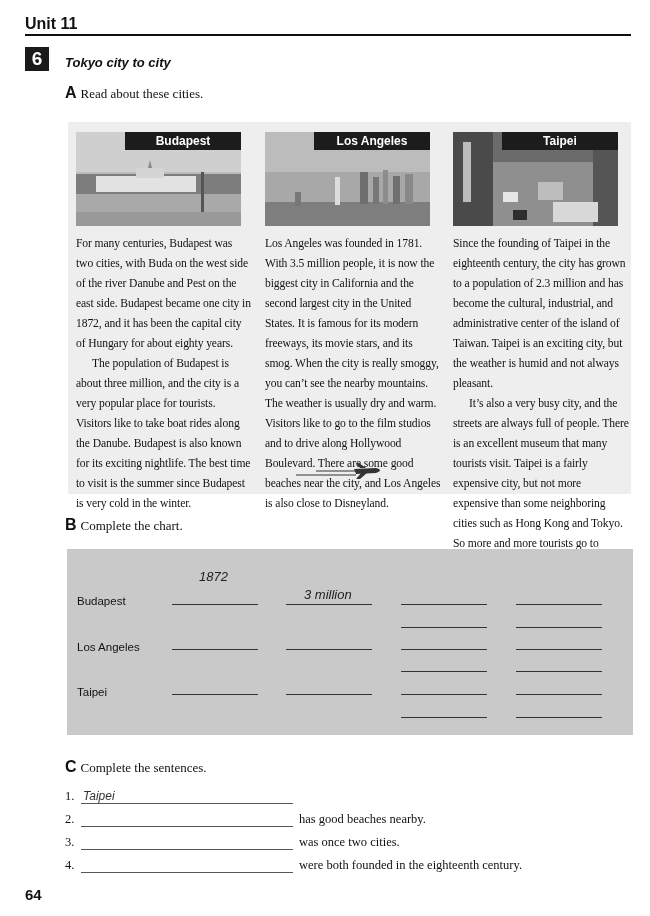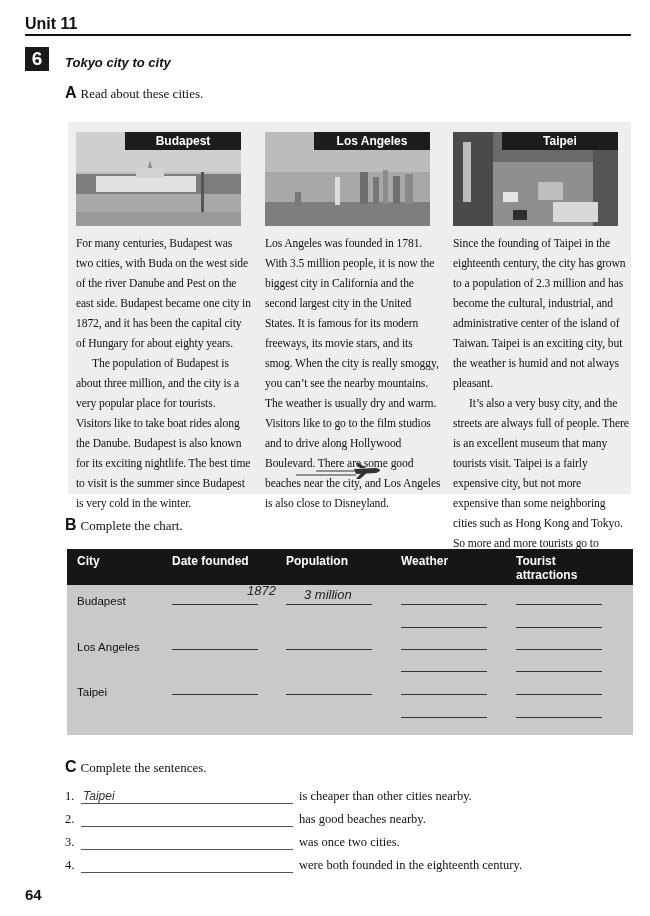--- a/index.html
+++ b/index.html
@@ -127,30 +127,23 @@
     <path d="M66 10 L60 17 L64 17 L72 10 Z" fill="#333"></path>
     <path d="M64 6 L60 1 L63 1 L70 6 Z" fill="#333"></path>
   </svg>
 </div>
 
 <div class="sec-head" style="left:65px; top:516px;">
   <span class="sec-letter">B</span><span>Complete the chart.</span>
 </div>
 
 <div class="chart">
-  <div class="chart-head">
-    <div class="th" style="left:10px;">City</div>
-    <div class="th" style="left:105px;">Date founded</div>
-    <div class="th" style="left:219px;">Population</div>
-    <div class="th" style="left:334px;">Weather</div>
-    <div class="th" style="left:449px; width:70px;">Tourist attractions</div>
-  </div>
 
   <div class="city" style="top:46px;">Budapest</div>
-  <div class="hand" style="left:132px; top:34px;margin-left:48px;">1872</div>
+  <div class="hand" style="left:132px; top:20px;">1872</div>
   <div class="blank" style="left:105px; top:55px;"></div>
   <div class="hand" style="left:237px; top:38px;">3 million</div>
   <div class="blank" style="left:219px; top:55px;"></div>
   <div class="blank" style="left:334px; top:55px;"></div>
   <div class="blank" style="left:449px; top:55px;"></div>
   <div class="blank" style="left:334px; top:78px;"></div>
   <div class="blank" style="left:449px; top:78px;"></div>
 
   <div class="city" style="top:92px;">Los Angeles</div>
   <div class="blank" style="left:105px; top:100px;"></div>
@@ -167,21 +160,21 @@
   <div class="blank" style="left:449px; top:145px;"></div>
   <div class="blank" style="left:334px; top:168px;"></div>
   <div class="blank" style="left:449px; top:168px;"></div>
 </div>
 
 <div class="sec-head" style="left:65px; top:758px;">
   <span class="sec-letter">C</span><span>Complete the sentences.</span>
 </div>
 
 <div class="sent" style="top:789px;">
-  <span class="num">1.</span><span class="line"><span class="ans">Taipei</span></span><span class="rest">is cheaper than other cities nearby.</span>
+  <span class="num">1.</span><span class="line"><span class="ans">Taipei</span></span>
 </div>
 <div class="sent" style="top:812px;">
   <span class="num">2.</span><span class="line"><span class="ans"></span></span><span class="rest">has good beaches nearby.</span>
 </div>
 <div class="sent" style="top:835px;">
   <span class="num">3.</span><span class="line"><span class="ans"></span></span><span class="rest">was once two cities.</span>
 </div>
 <div class="sent" style="top:858px;">
   <span class="num">4.</span><span class="line"><span class="ans"></span></span><span class="rest">were both founded in the eighteenth century.</span>
 </div>

